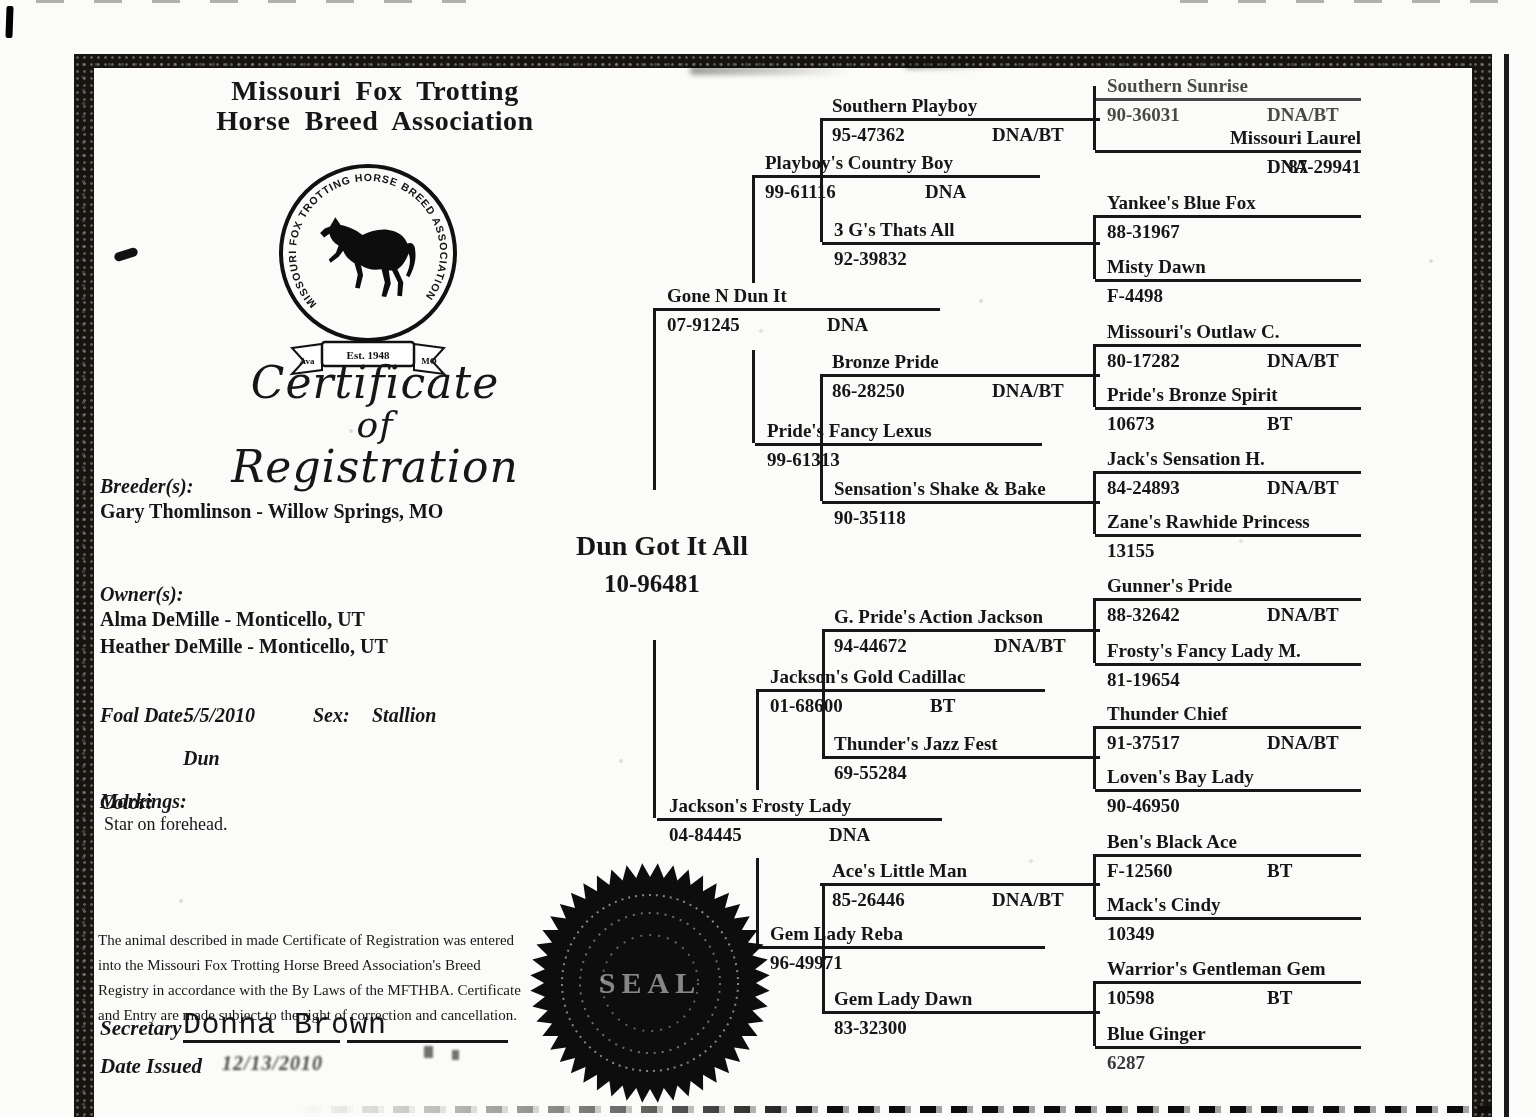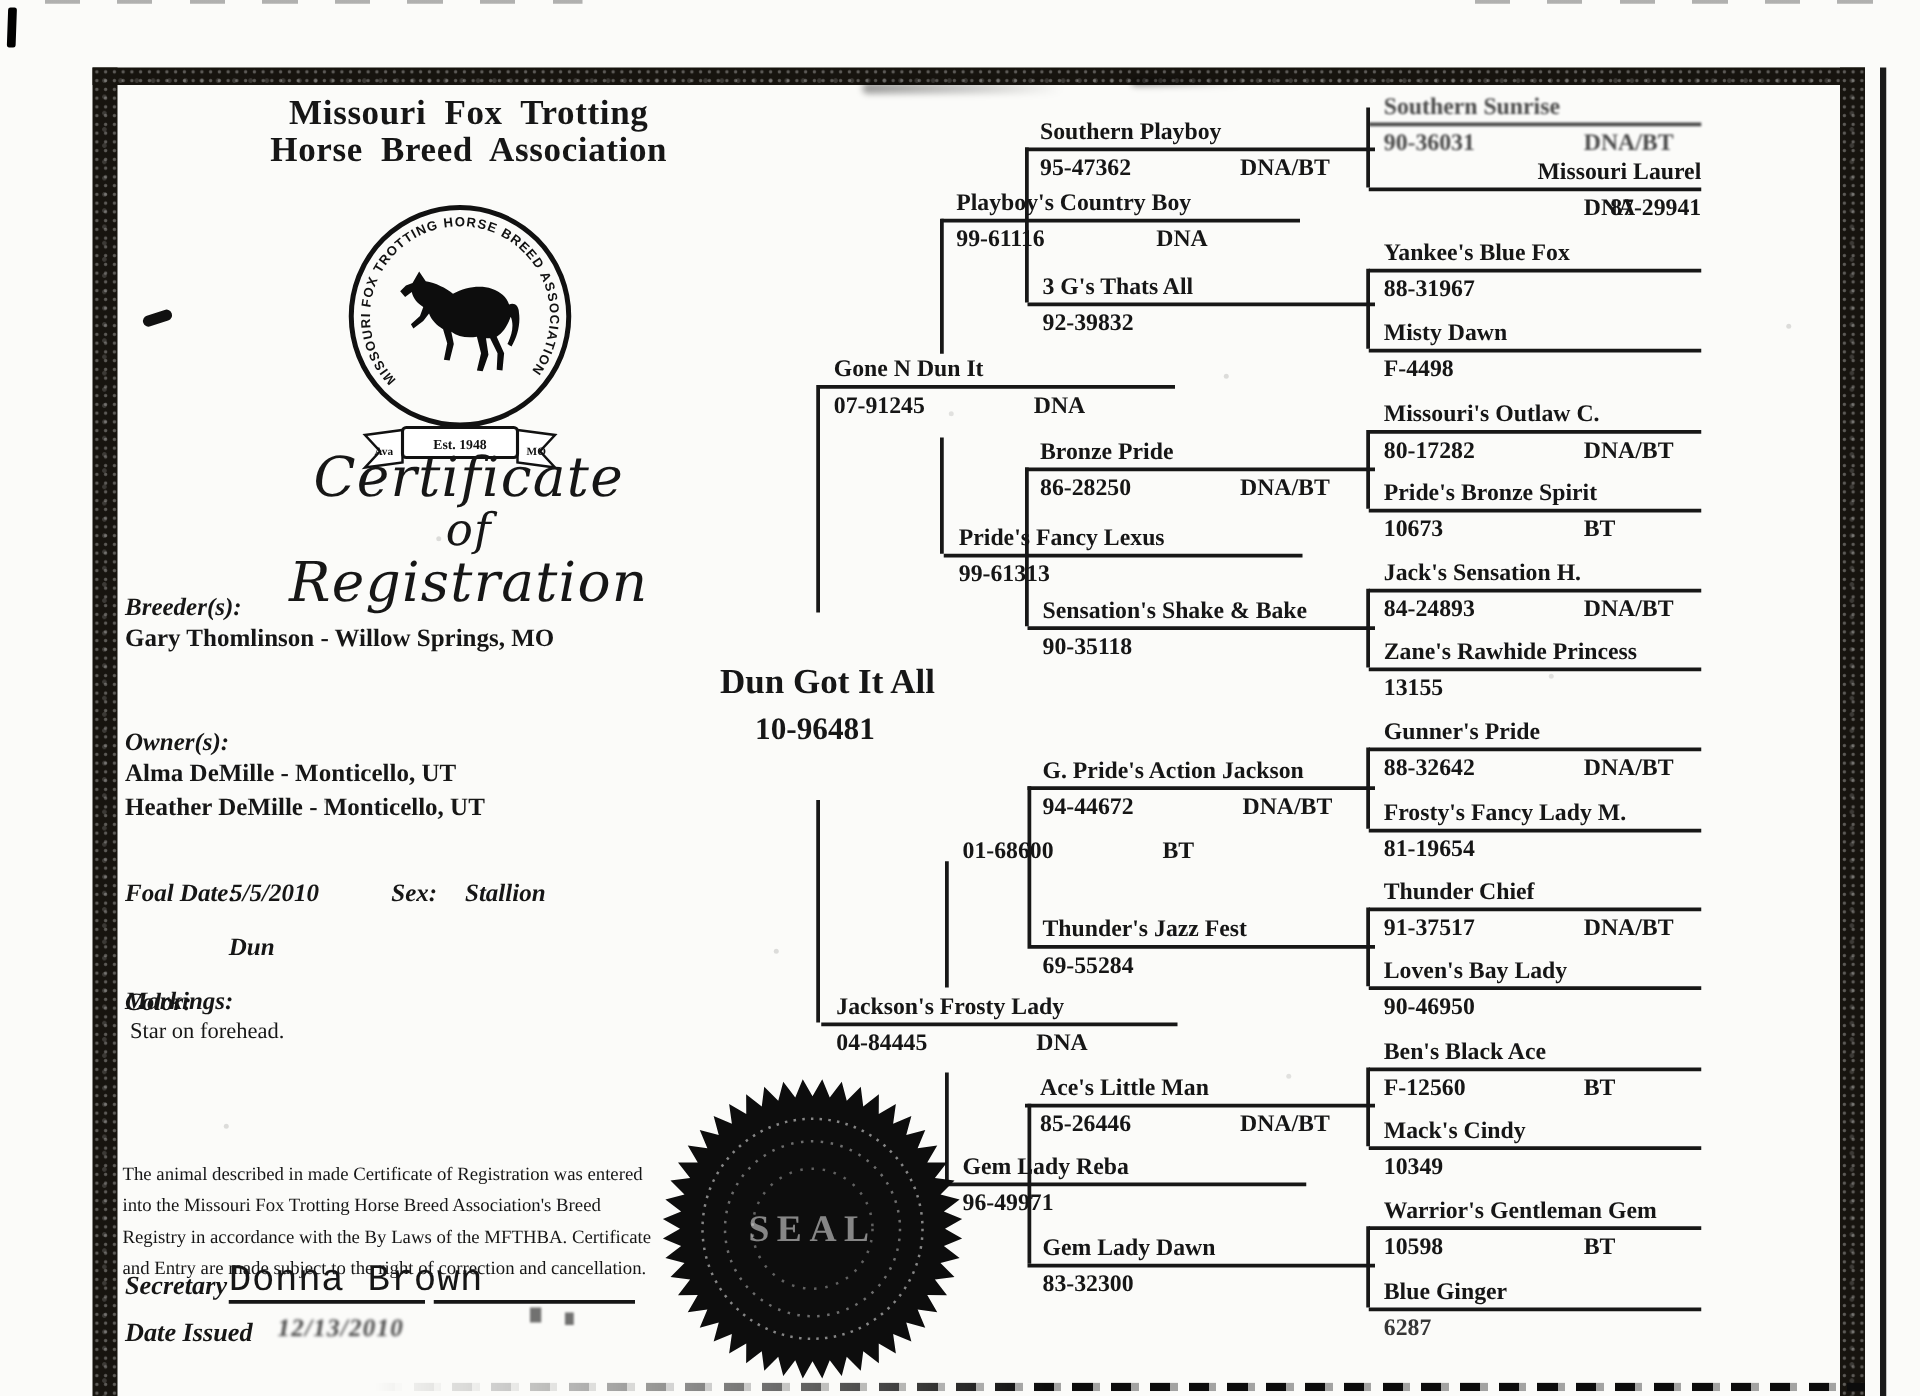--- a/index.html
+++ b/index.html
@@ -158,20 +158,21 @@
       </div>
       <div class="ped-node" style="left: 753px; top: 153px; width: 287px;">
         <div class="ped-name">Playboy's Country Boy</div>
         <div class="ped-row"><span>99-61116</span><span class="ped-tag">DNA</span></div>
       </div>
       <div class="ped-node" style="left: 755px; top: 421px; width: 287px;">
         <div class="ped-name">Pride's Fancy Lexus</div>
         <div class="ped-row"><span>99-61313</span></div>
       </div>
       <div class="ped-node" style="left: 758px; top: 667px; width: 287px;">
+        <div class="ped-name">Jackson's Gold Cadillac</div>
         <div class="ped-row"><span>01-68600</span><span class="ped-tag">BT</span></div>
       </div>
       <div class="ped-node" style="left: 758px; top: 924px; width: 287px;">
         <div class="ped-name">Gem Lady Reba</div>
         <div class="ped-row"><span>96-49971</span></div>
       </div>
       <div class="ped-node" style="left: 820px; top: 96px; width: 280px;">
         <div class="ped-name">Southern Playboy</div>
         <div class="ped-row"><span>95-47362</span><span class="ped-tag">DNA/BT</span></div>
       </div>

